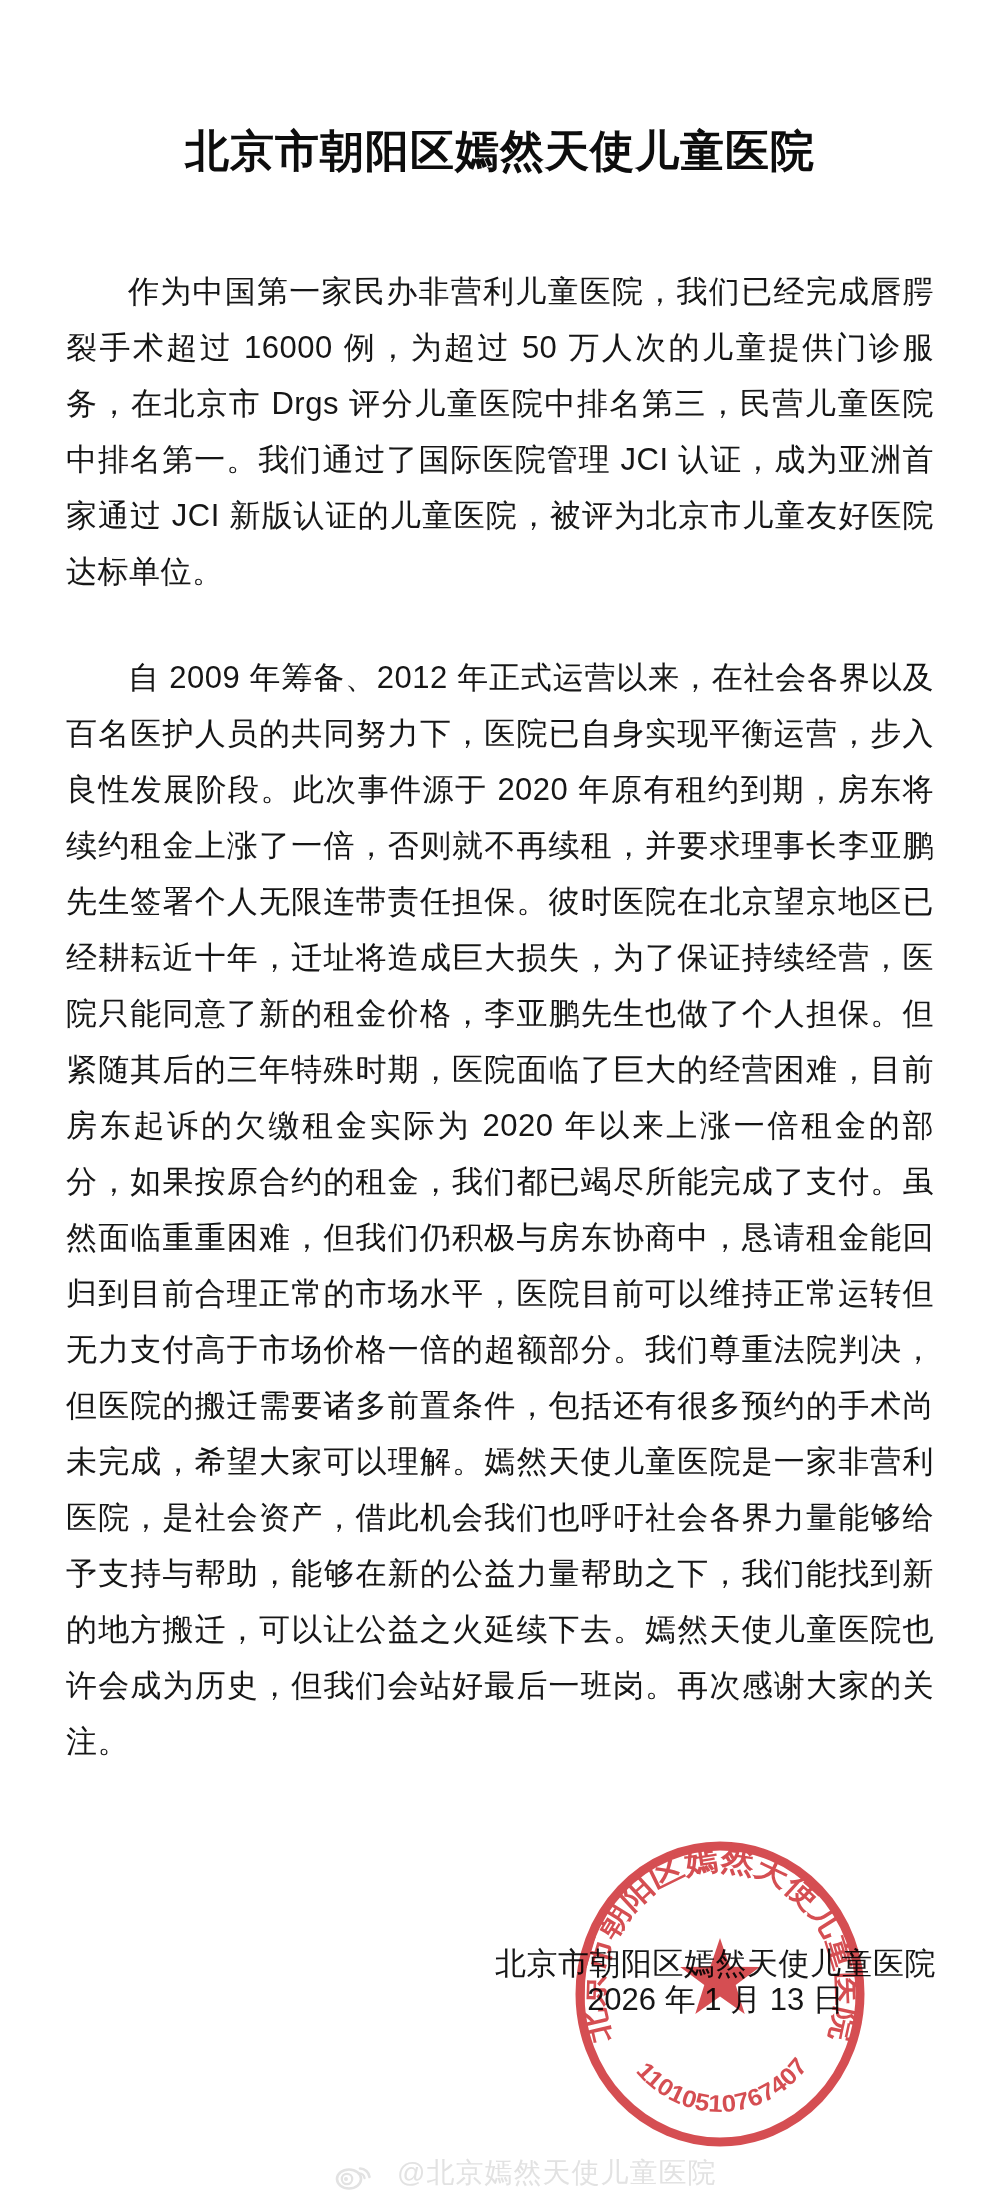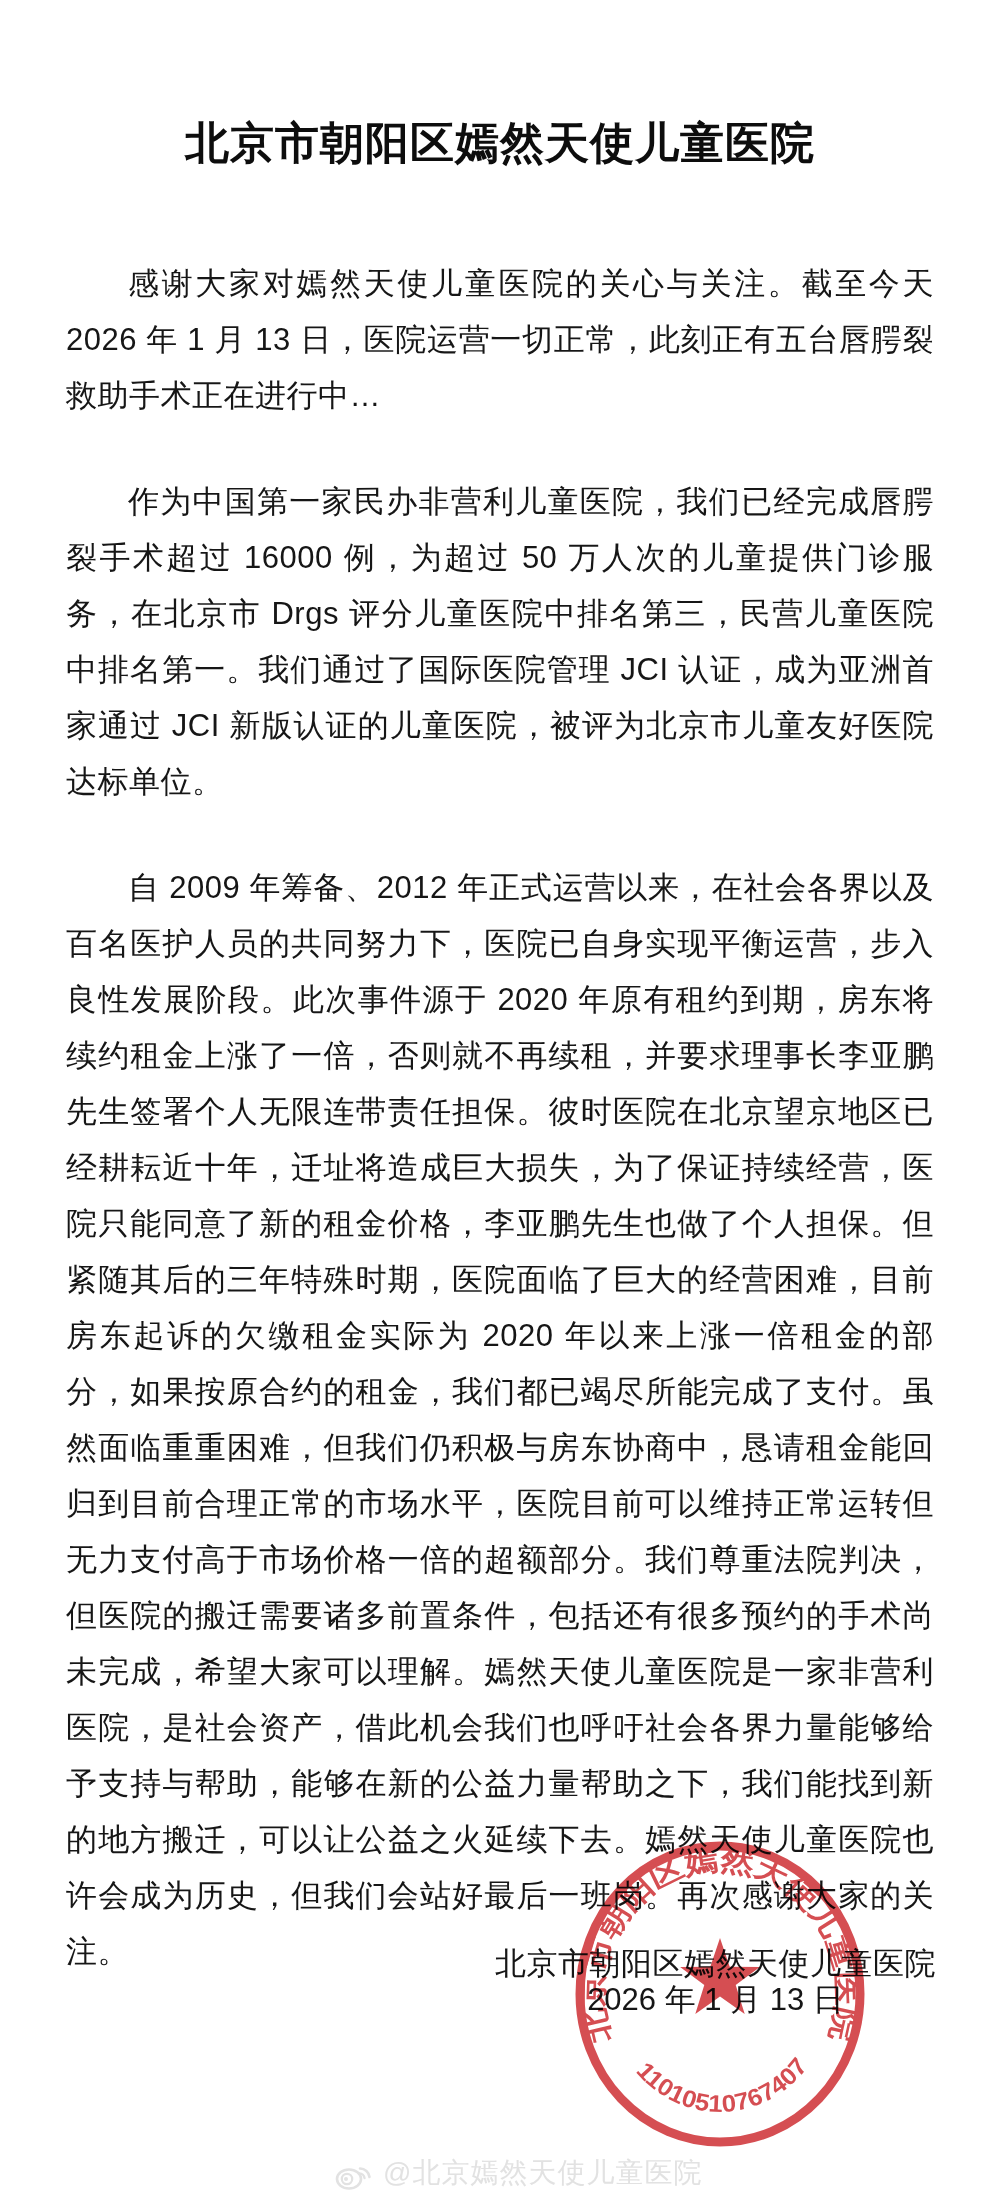--- a/index.html
+++ b/index.html
@@ -6,21 +6,21 @@
   body {
     width: 1000px; height: 2201px;
     background: #ffffff;
     position: relative;
     overflow: hidden;
     font-family: "Liberation Sans", sans-serif;
     color: #161616;
   }
   .page {
     position: absolute; inset: 0;
-    padding: 4px 66px;
+    padding: 12px 66px;
     box-sizing: border-box;
   }
   .doc-title {
     margin: 112px 0 86px 0;
     text-align: center;
     font-size: 44px;
     line-height: 54px;
     font-weight: 700;
     letter-spacing: 1px;
     color: #0d0d0d;
@@ -64,41 +64,40 @@
     mix-blend-mode: multiply;
     opacity: 0.9;
   }
   .watermark {
     position: absolute;
     left: 334px;
     top: 2150px;
     height: 46px;
     display: flex;
     align-items: center;
-    gap: 9px;
+    gap: 23px;
     z-index: 1;
   }
   .watermark-text {
     font-size: 28px;
     letter-spacing: 1px;
     color: #e2e2e2;
     white-space: nowrap;
   }
 </style>
 </head>
 <body>
 
 <div class="page">
 
   <div class="doc-title">
     <div>北京市朝阳区嫣然天使儿童医院</div>
   </div>
 
   <div class="doc-body">
-    <p>感谢大家对嫣然天使儿童医院的关心与关注。截至今天 2026 年 1 月 13 日，医院运营一切正常，此刻正有五台唇腭裂救助手术正在进行中…</p>
     <p>作为中国第一家民办非营利儿童医院，我们已经完成唇腭裂手术超过 16000 例，为超过 50 万人次的儿童提供门诊服务，在北京市 Drgs 评分儿童医院中排名第三，民营儿童医院中排名第一。我们通过了国际医院管理 JCI 认证，成为亚洲首家通过 JCI 新版认证的儿童医院，被评为北京市儿童友好医院达标单位。</p>
     <p>自 2009 年筹备、2012 年正式运营以来，在社会各界以及百名医护人员的共同努力下，医院已自身实现平衡运营，步入良性发展阶段。此次事件源于 2020 年原有租约到期，房东将续约租金上涨了一倍，否则就不再续租，并要求理事长李亚鹏先生签署个人无限连带责任担保。彼时医院在北京望京地区已经耕耘近十年，迁址将造成巨大损失，为了保证持续经营，医院只能同意了新的租金价格，李亚鹏先生也做了个人担保。但紧随其后的三年特殊时期，医院面临了巨大的经营困难，目前房东起诉的欠缴租金实际为 2020 年以来上涨一倍租金的部分，如果按原合约的租金，我们都已竭尽所能完成了支付。虽然面临重重困难，但我们仍积极与房东协商中，恳请租金能回归到目前合理正常的市场水平，医院目前可以维持正常运转但无力支付高于市场价格一倍的超额部分。我们尊重法院判决，但医院的搬迁需要诸多前置条件，包括还有很多预约的手术尚未完成，希望大家可以理解。嫣然天使儿童医院是一家非营利医院，是社会资产，借此机会我们也呼吁社会各界力量能够给予支持与帮助，能够在新的公益力量帮助之下，我们能找到新的地方搬迁，可以让公益之火延续下去。嫣然天使儿童医院也许会成为历史，但我们会站好最后一班岗。再次感谢大家的关注。</p>
   </div>
 
   <div class="signature">
     <div class="sig-name">北京市朝阳区嫣然天使儿童医院</div>
     <div class="sig-date">2026 年 1 月 13 日</div>
   </div>
 
   <svg class="seal" viewBox="0 0 300 316" xmlns="http://www.w3.org/2000/svg" aria-hidden="true">

